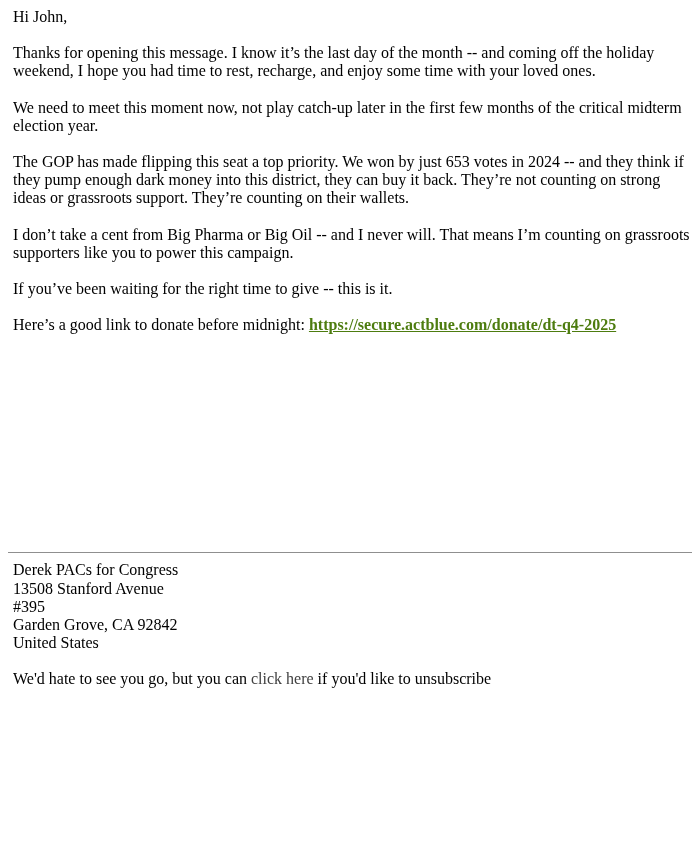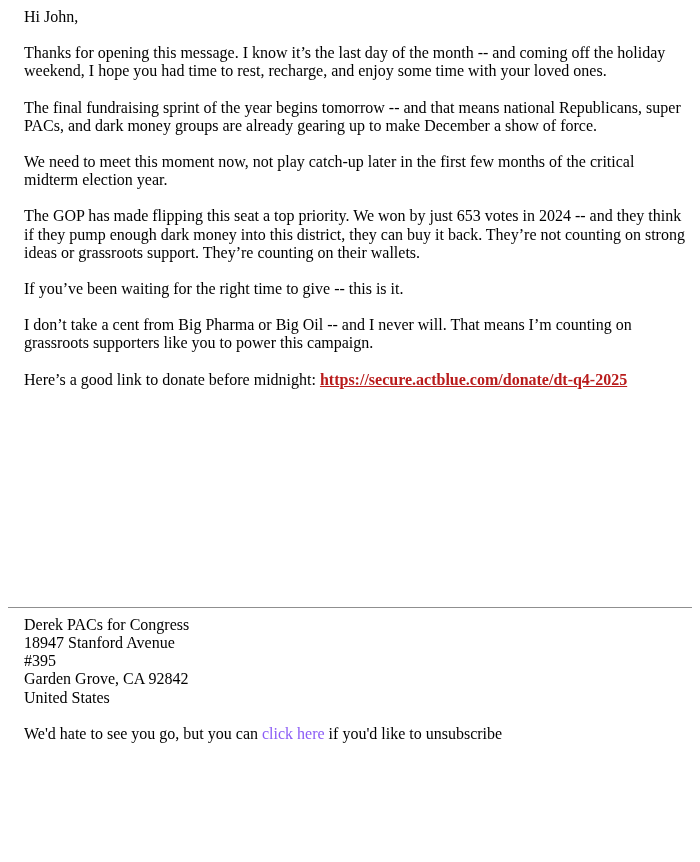--- a/index.html
+++ b/index.html
@@ -7,67 +7,66 @@
   }
   body {
     margin: 8px;
     width: 684px;
     font-family: "Liberation Serif", "DejaVu Serif", serif;
     font-size: 16px;
     line-height: 18.2px;
     color: #000000;
   }
   p {
-    margin: 0 0 18px 16px;
+    margin: 0 0 18px 5px;
     padding: 0;
   }
   .bold-para {
     font-weight: normal;
   }
   a.donate-link {
-    color: #b91c1c;
+    color: #4d7c0f;
     font-weight: bold;
     text-decoration: underline;
     cursor: pointer;
   }
   hr.footer-divider {
     border: 0;
     border-top: 1px solid #8f8f8f;
     height: 0;
     margin: 218px 0 8px 0;
   }
   .unsub-phrase {
-    color: #8b5cf6;
+    color: #404040;
     text-decoration: none;
     cursor: pointer;
   }
 </style>
 </head>
 <body>
 
 <div>
 
   <p>Hi John,</p>
 
   <p>Thanks for opening this message. I know it’s the last day of the month -- and coming off the holiday weekend, I hope you had time to rest, recharge, and enjoy some time with your loved ones.</p>
 
 
-  <p>The final fundraising sprint of the year begins tomorrow -- and that means national Republicans, super PACs, and dark money groups are already gearing up to make December a show of force.</p>
 
   <p class="bold-para">We need to meet this moment now, not play catch-up later in the first few months of the critical midterm election year.</p>
 
   <p>The GOP has made flipping this seat a top priority. We won by just 653 votes in 2024 -- and they think if they pump enough dark money into this district, they can buy it back. They’re not counting on strong ideas or grassroots support. They’re counting on their wallets.</p>
 
+  <p>I don’t take a cent from Big Pharma or Big Oil -- and I never will. That means I’m counting on grassroots supporters like you to power this campaign.</p>
+
   <p>If you’ve been waiting for the right time to give -- this is it.</p>
-
-  <p>I don’t take a cent from Big Pharma or Big Oil -- and I never will. That means I’m counting on grassroots supporters like you to power this campaign.</p>
 
   <p><span>Here’s a good link to donate before midnight: </span><a class="donate-link" href="#">https://secure.actblue.com/donate/dt-q4-2025</a></p>
 
 
 
   <hr class="footer-divider">
 
-  <p><span>Derek PACs for Congress</span><br><span>18947 Stanford Avenue</span><br><span>#395</span><br><span>Garden Grove, CA 92842</span><br><span>United States</span></p>
+  <p><span>Derek PACs for Congress</span><br><span>13508 Stanford Avenue</span><br><span>#395</span><br><span>Garden Grove, CA 92842</span><br><span>United States</span></p>
 
   <p><span>We'd hate to see you go, but you can </span><span class="unsub-phrase">click here</span><span> if you'd like to unsubscribe</span></p>
 
 </div>
 
 </body></html>

